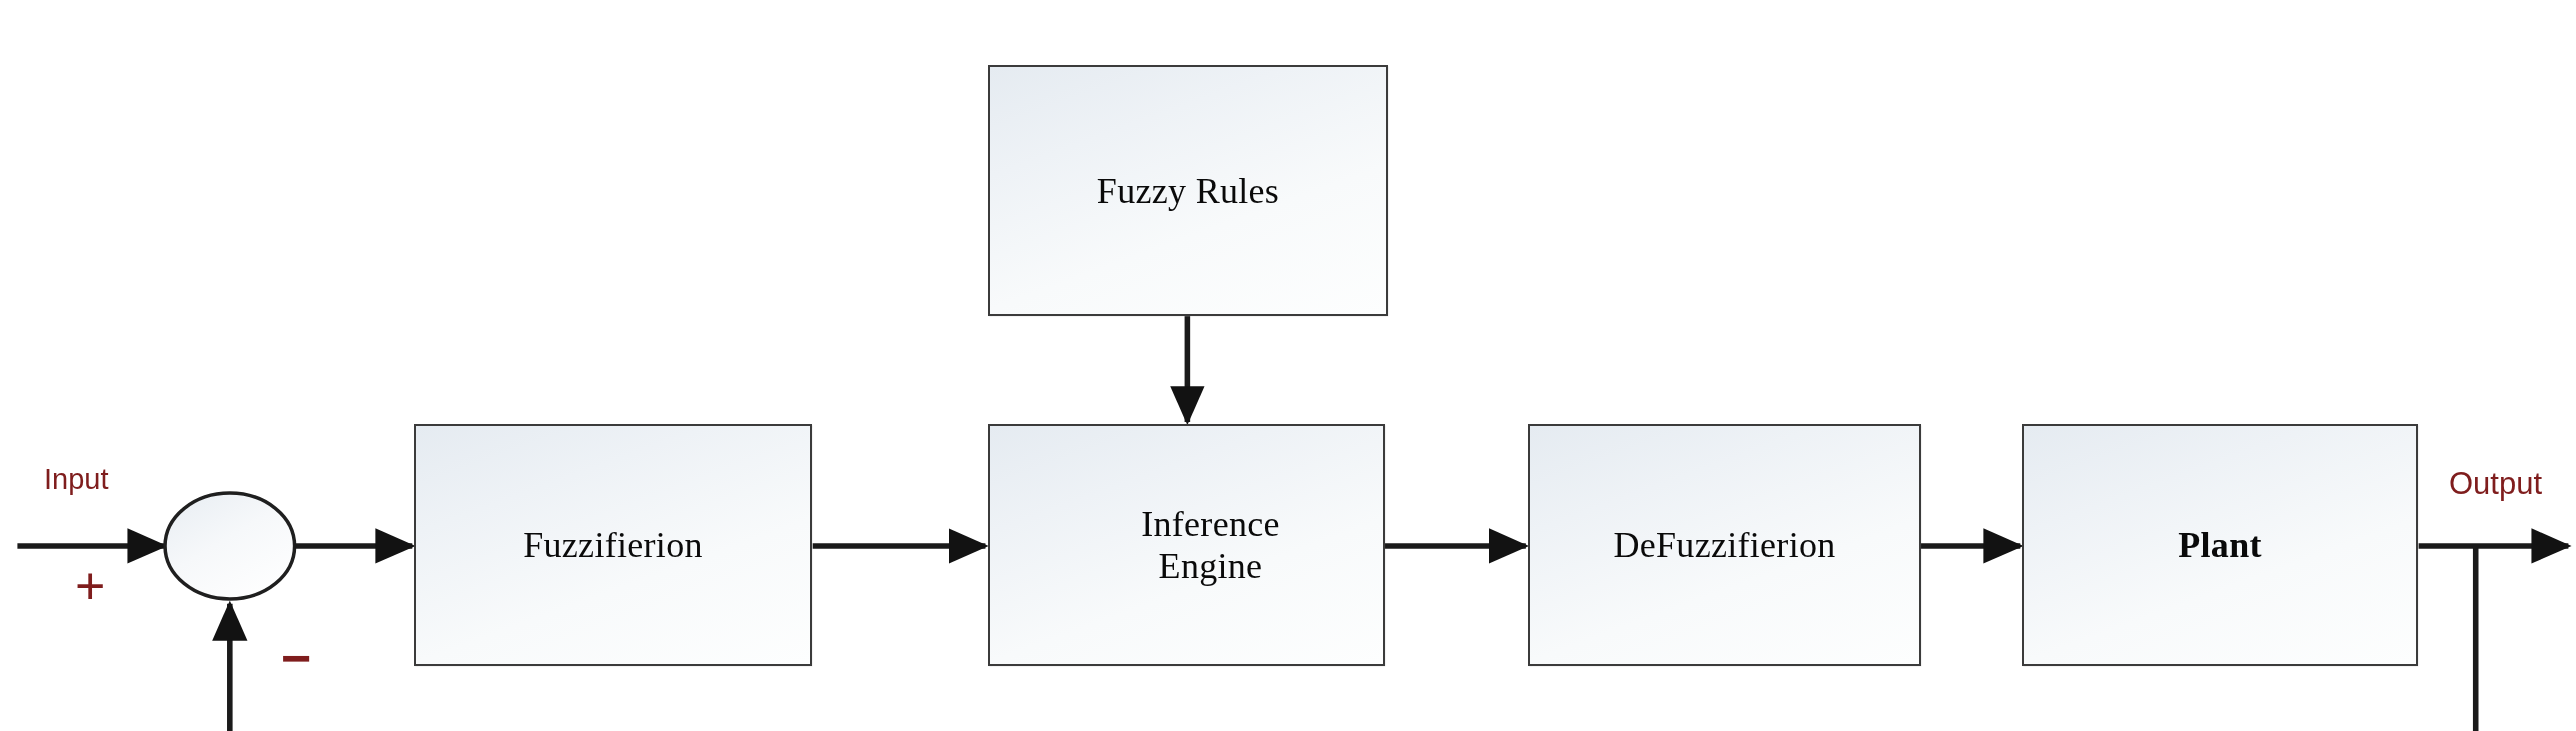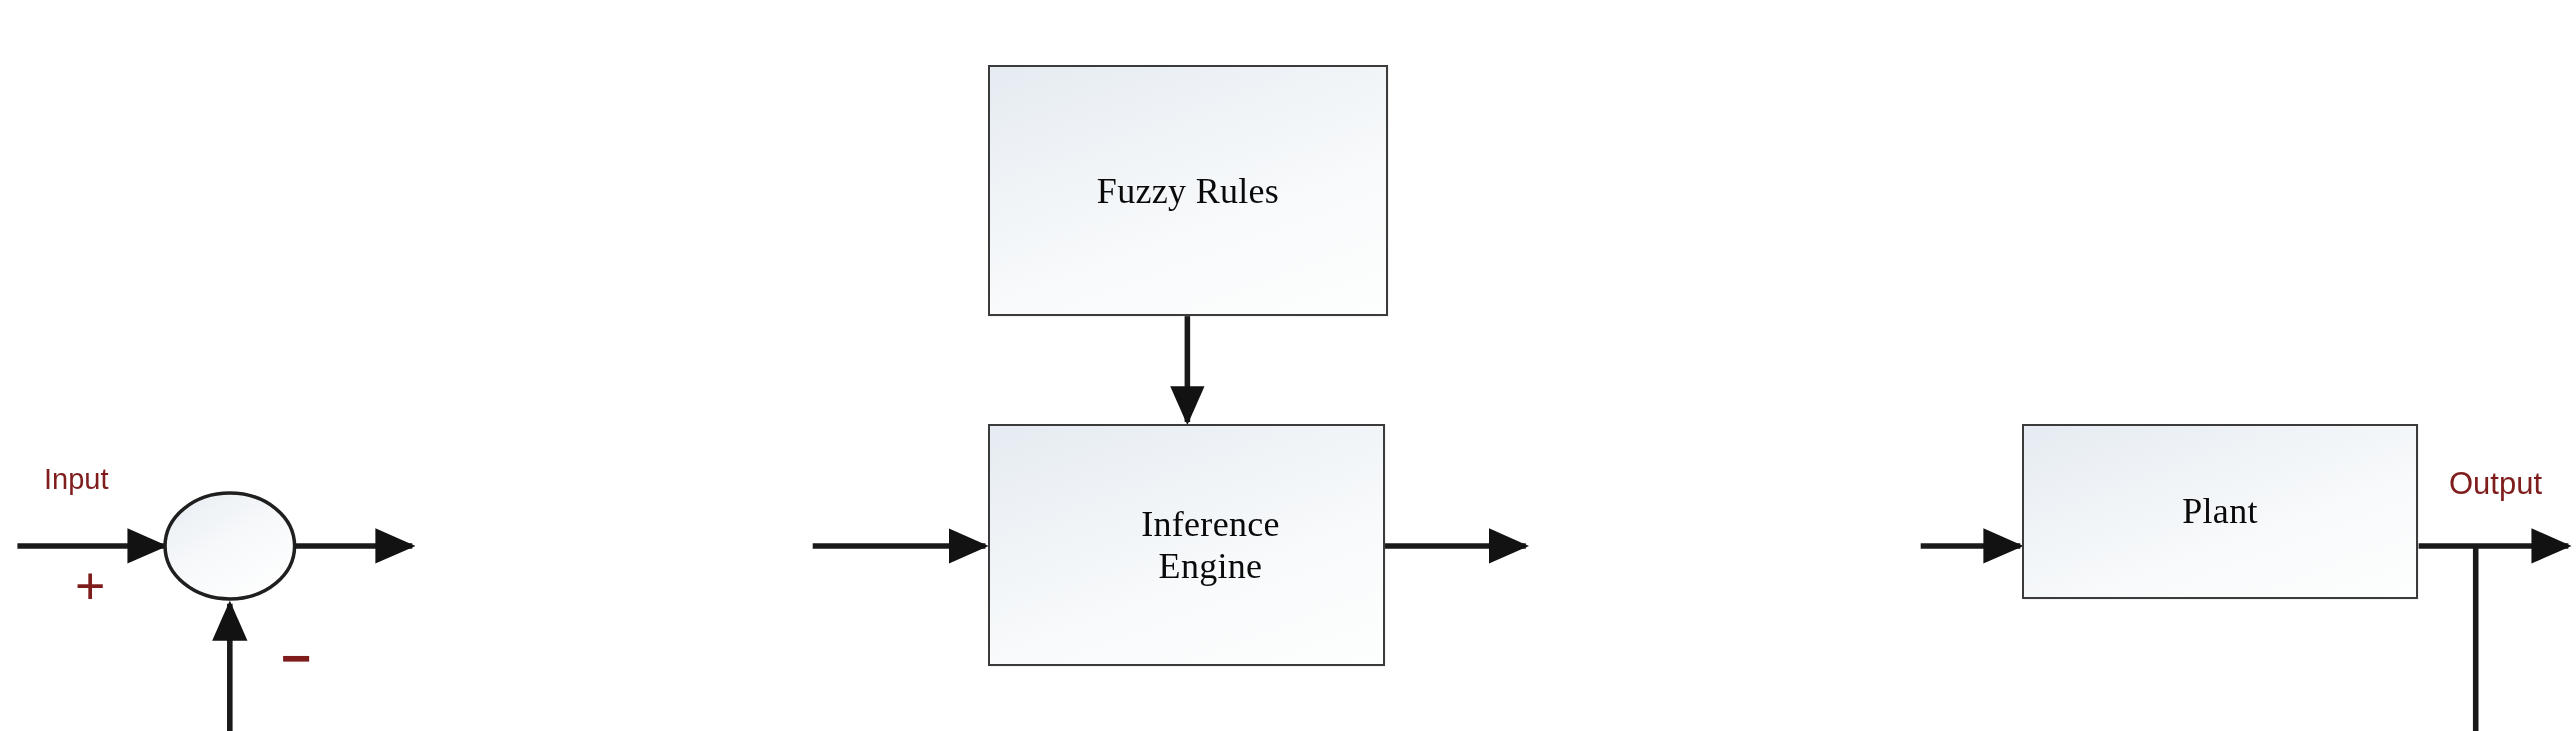--- a/index.html
+++ b/index.html
@@ -121,28 +121,34 @@
 
     <line x1="3473" y1="715" x2="3688" y2="715" stroke="#1a1a1a" stroke-width="8" marker-end="url(#arrowR)"></line>
 
     <path d="M 3555 715 L 3555 1028 L 330 1028 L 330 798" fill="none" stroke="#1a1a1a" stroke-width="8" marker-end="url(#arrowU)"></path>
   </svg>
 
   <div class="block" id="block-fuzzy-rules" style="left:988px; top:17.4px; width:400px; height:251px;">
     <span class="block-label">Fuzzy Rules</span>
   </div>
 
+  <div class="block" id="block-fuzzifierion" style="left:414px; top:376px; width:398px; height:242px;">
+    <span class="block-label">Fuzzifierion</span>
+  </div>
 
   <div class="block" id="block-inference-engine" style="left:988px; top:376px; width:397px; height:242px;padding-left:48px;">
     <span class="block-label">Inference
 Engine</span>
   </div>
 
+  <div class="block" id="block-defuzzifierion" style="left:1528px; top:376px; width:393px; height:242px;">
+    <span class="block-label">DeFuzzifierion</span>
+  </div>
 
-  <div class="block" id="block-plant" style="left:2022px; top:376px; width:396px; height:175px;">
+  <div class="block" id="block-plant" style="left:2022px; top:376px; width:396px; height:242px;font-weight:bold;">
     <span class="block-label">Plant</span>
   </div>
 
   <div class="annot" id="label-input">Input</div>
 
   <div class="annot" id="label-output">Output</div>
 
   <div class="annot" id="sign-plus">+</div>
 
   <div class="annot" id="sign-minus">−</div>

